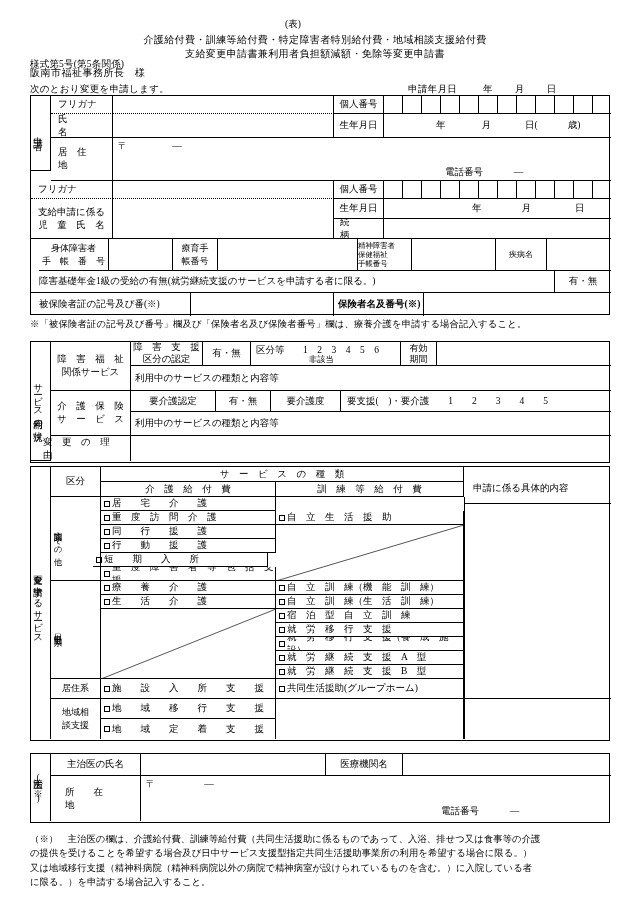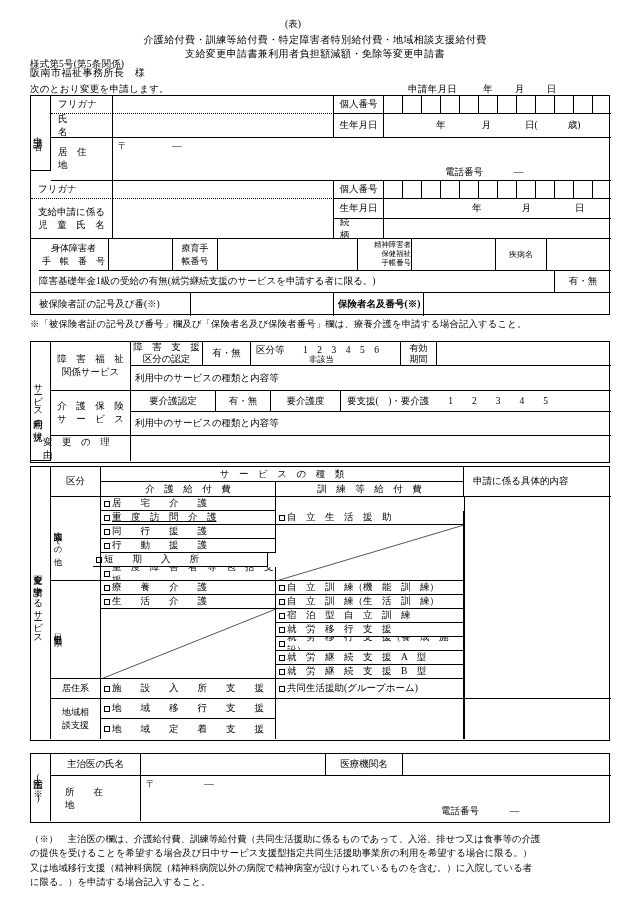--- a/index.html
+++ b/index.html
@@ -203,21 +203,21 @@
     </div>
     <div class="cell br bb" style="left:70px;top:143px;width:72px;height:32px;"></div>
     <div class="cell br bb" style="left:142px;top:143px;width:45px;height:32px;">
       <div class="two-line" style="font-size:9px;">
         <span>療育手</span>
         <span>帳番号</span>
       </div>
     </div>
     <div class="cell br bb" style="left:187px;top:143px;width:140px;height:32px;"></div>
     <div class="cell br bb" style="left:327px;top:143px;width:54px;height:32px;">
-      <div class="lbl-sm" style="align-items:flex-end;justify-content:center;flex-direction:column;font-family:Liberation Mono, monospace;">
+      <div class="lbl-sm" style="align-items:flex-start;justify-content:center;flex-direction:column;">
         <span>精神障害者</span>
         <span>保健福祉</span>
         <span>手帳番号</span>
       </div>
     </div>
     <div class="cell br bb" style="left:381px;top:143px;width:84px;height:32px;"></div>
     <div class="cell br bb" style="left:465px;top:143px;width:51px;height:32px;">
       <div class="lbl" style="font-size:8px;">疾病名</div>
     </div>
     <div class="cell bb" style="left:516px;top:143px;width:64px;height:32px;"></div>
@@ -320,35 +320,35 @@
     <div class="cell br bb" style="left:70px;top:0;width:363px;height:15px;">
       <div class="lbl">サ　ー　ビ　ス　の　種　類</div>
     </div>
     <div class="cell br bb" style="left:70px;top:15px;width:175px;height:15px;">
       <div class="lbl">介　護　給　付　費</div>
     </div>
     <div class="cell br bb" style="left:245px;top:15px;width:188px;height:15px;">
       <div class="lbl">訓　練　等　給　付　費</div>
     </div>
 
-    <div class="cell bb" style="left:433px;top:0;width:147px;height:30px;">
+    <div class="cell bb" style="left:433px;top:7px;width:147px;height:30px;">
       <div class="just" style="padding:0 9px;">申請に係る具体的内容</div>
     </div>
 
     <div class="cell br bb" style="left:20px;top:30px;width:50px;height:84px;">
       <div class="vert vert-sm">訪問系・その他</div>
     </div>
 
     <div class="cell br bb" style="left:70px;top:30px;width:175px;height:14px;">
       <div class="chkrow">
           <span class="chk"></span>
           <span class="txt plain">居　　宅　　介　　護</span>
         </div>
     </div>
-    <div class="cell br bb" style="left:70px;top:44px;width:175px;height:14px;text-decoration:underline;">
+    <div class="cell br bb" style="left:70px;top:44px;width:175px;height:14px;">
       <div class="chkrow">
           <span class="chk"></span>
           <span class="txt plain">重　度　訪　問　介　護</span>
         </div>
     </div>
     <div class="cell br bb" style="left:70px;top:58px;width:175px;height:14px;">
       <div class="chkrow">
           <span class="chk"></span>
           <span class="txt plain">同　　行　　援　　護</span>
         </div>

